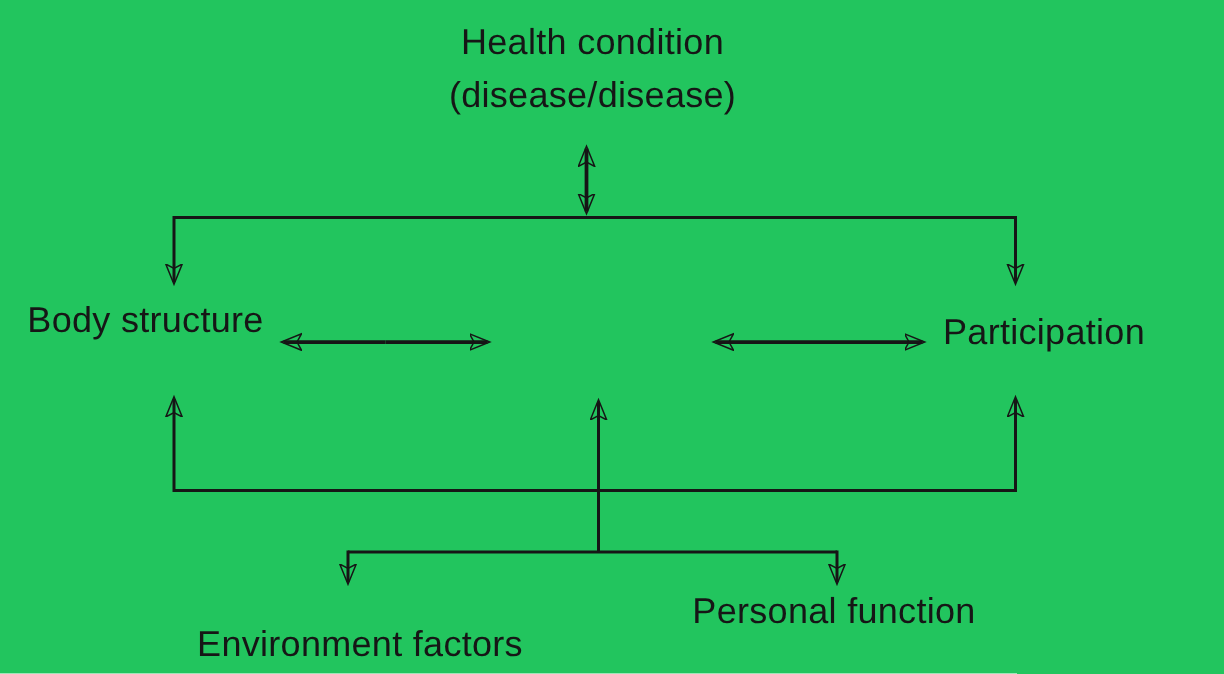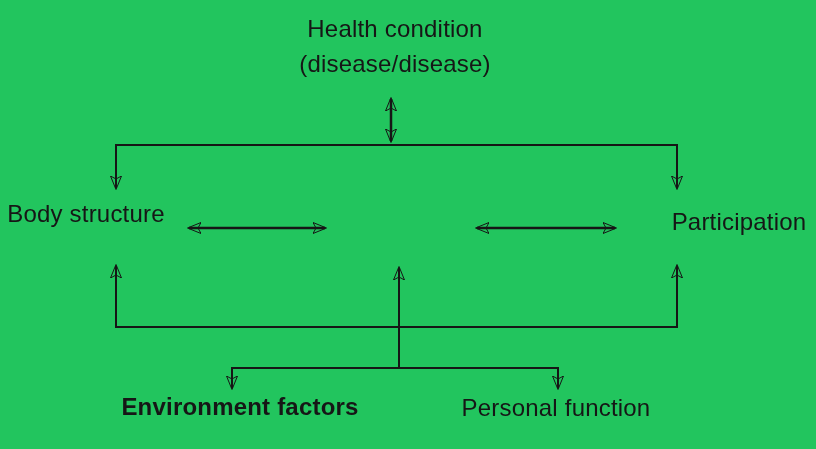--- a/index.html
+++ b/index.html
@@ -69,24 +69,24 @@
     <line class="thin" x1="232" y1="368" x2="558" y2="368"></line>
     <line class="thin" x1="232" y1="367" x2="232" y2="388" marker-end="url(#ah)"></line>
     <line class="thin" x1="558" y1="367" x2="558" y2="388" marker-end="url(#ah)"></line>
   </svg>
 
   <div class="lbl lbl-2line-top" style="left:395px; top:11px;">
     <div>Health condition</div>
     <div>(disease/disease)</div>
   </div>
 
-  <div class="lbl lbl-2line-side" style="left:86px; top:199px;">
+  <div class="lbl lbl-2line-side" style="left:97px; top:199px;">
     <div>Body structure</div>
   </div>
 
 
-  <div class="lbl" style="left:696px; top:207px;margin-left:43px;">Participation</div>
+  <div class="lbl" style="left:696px; top:207px;">Participation</div>
 
-  <div class="lbl" style="left:240px; top:392px;font-weight:bold;">Environment factors</div>
+  <div class="lbl" style="left:240px; top:415px;">Environment factors</div>
 
   <div class="lbl" style="left:556px; top:393px;">Personal function</div>
 
 </div>
 
 </body></html>

